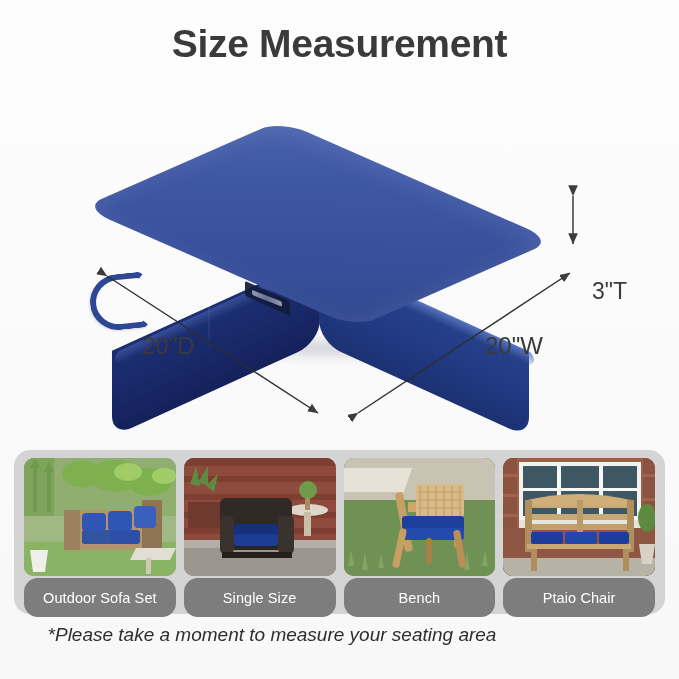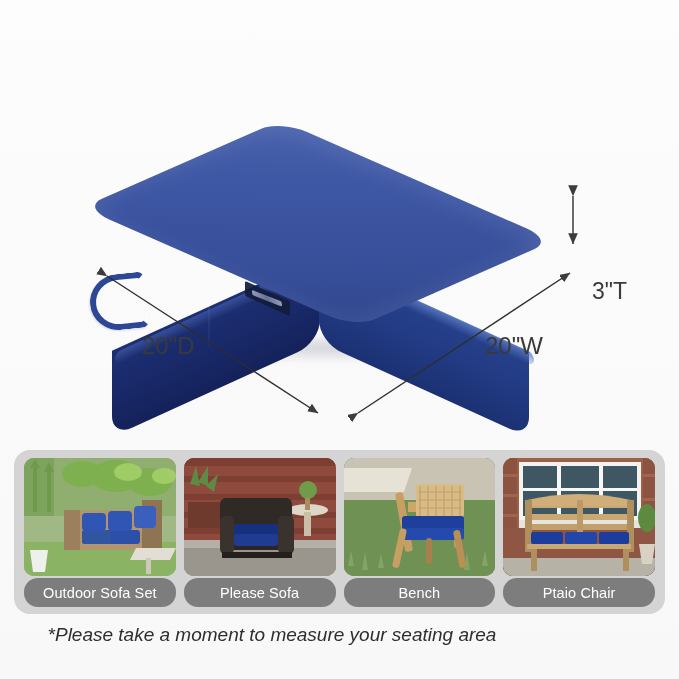--- a/index.html
+++ b/index.html
@@ -259,21 +259,21 @@
     position: absolute;
     left: 10px;
     top: 128px;
     width: 631px;
     height: 28px;
     display: flex;
     gap: 8px;
   }
   .pill {
     width: 155px;
-    height: 29px;
+    height: 39px;
     border-radius: 14px;
     background: #7d7d7d;
     color: #ffffff;
     font-size: 14.5px;
     display: flex;
     align-items: center;
     justify-content: center;
     letter-spacing: 0.1px;
   }
 
@@ -289,20 +289,21 @@
     color: #2e2e2e;
     line-height: 1.42;
   }
   .footer .fl { display: block; }
 </style>
 </head>
 <body>
 
 <div class="page">
 
+  <div class="title">Size Measurement</div>
 
   <div class="stage">
 
     <div class="cushion-wrap">
       <div class="ground-shadow"></div>
 
       <div class="face face-left"></div>
       <div class="face face-front"></div>
       <div class="crease"></div>
       <div class="crease2"></div>
@@ -509,21 +510,21 @@
             <ellipse cx="144" cy="60" rx="9" ry="14"></ellipse>
           </g>
           <path d="M136 86h16l-3 20h-10z" fill="#d8d2c4"></path>
         </svg>
       </div>
 
     </div>
 
     <div class="pill-row">
       <div class="pill">Outdoor Sofa Set</div>
-      <div class="pill">Please Sofa</div>
+      <div class="pill">Single Size</div>
       <div class="pill">Bench</div>
       <div class="pill">Ptaio Chair</div>
     </div>
   </div>
 
   <div class="footer">
     <span class="fl">*Please take a moment to measure your seating area</span>
   </div>
 
 </div>

